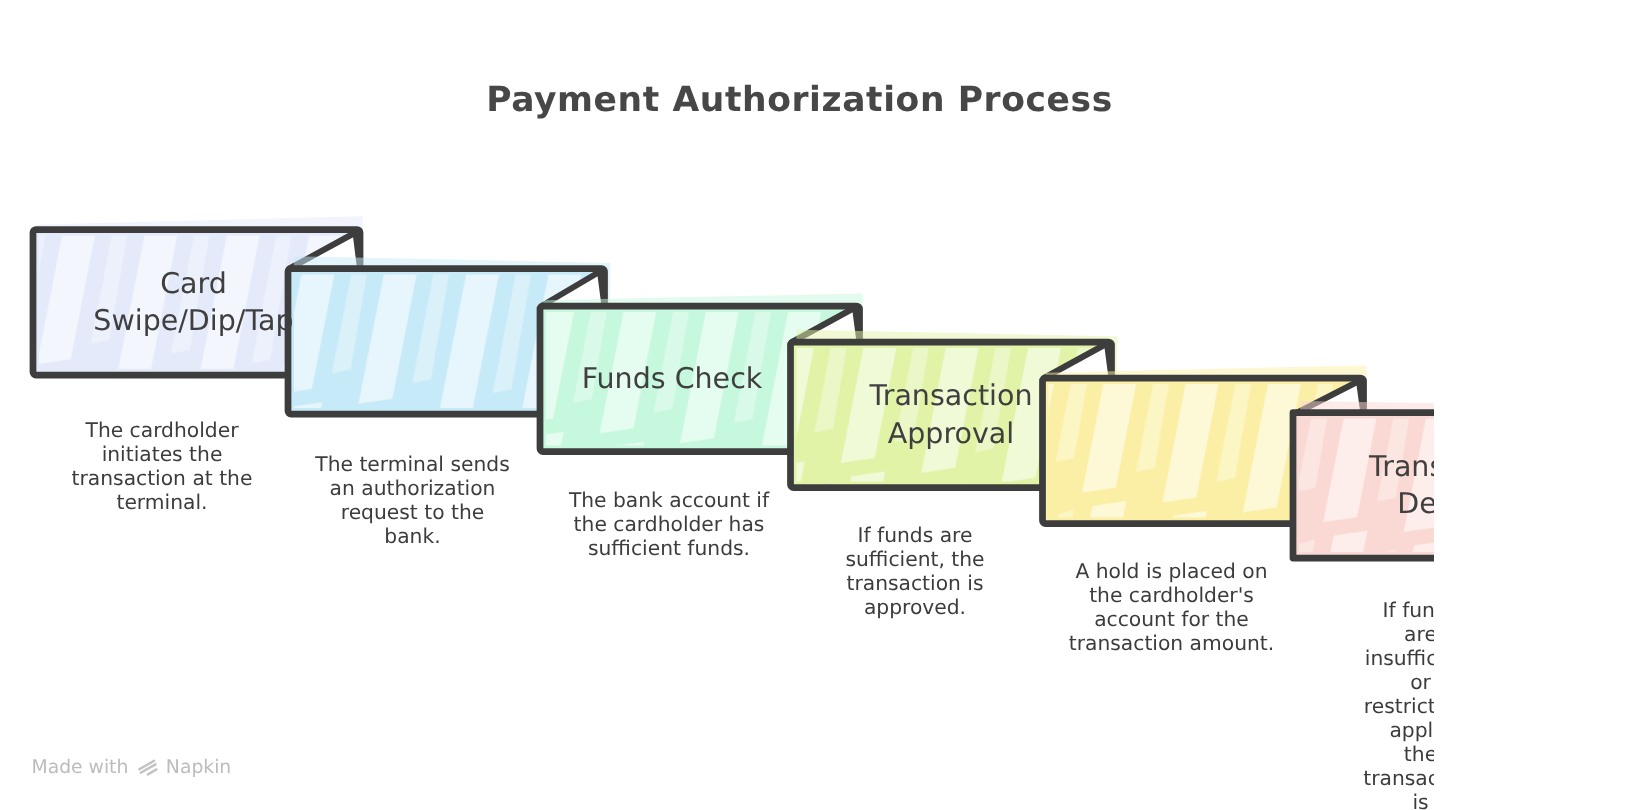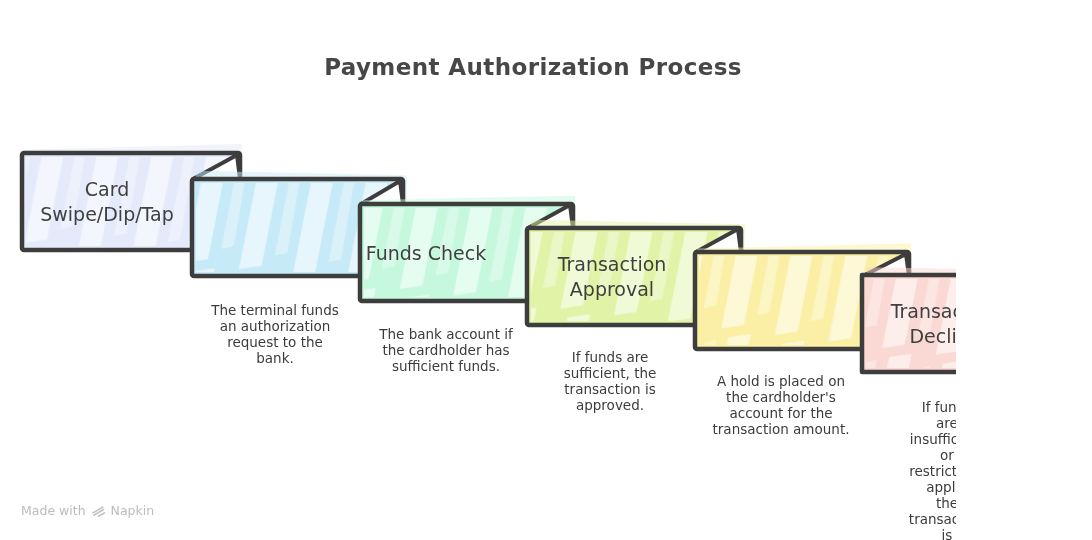--- a/index.html
+++ b/index.html
@@ -25,20 +25,21 @@
   .step-label{
     position:absolute;
     transform:translate(-50%,-50%);
     z-index:2;
     text-align:center;
     white-space:pre-line;
     font-size:19px;
     font-weight:500;
     line-height:1.3;
     color:#3f3f3f;
+    margin-left:22px;
   }
   .step-desc{
     position:absolute;
     transform:translateX(-50%);
     z-index:2;
     text-align:center;
     white-space:pre-line;
     font-size:13.5px;
     line-height:16px;
     color:#3c3c3c;
@@ -120,21 +121,25 @@
   </svg>
 
   <div class="step-label" style="left:107px;top:202px">Card
 Swipe/Dip/Tap</div>
   <div class="step-label" style="left:426px;top:253px">Funds Check</div>
   <div class="step-label" style="left:612px;top:277px">Transaction
 Approval</div>
   <div class="step-label" style="left:945px;top:324px">Transaction
 Decline</div>
 
-  <div class="step-desc" style="left:275px;top:302px">The terminal funds
+  <div class="step-desc" style="left:108px;top:279px">The cardholder
+initiates the
+transaction at the
+terminal.</div>
+  <div class="step-desc" style="left:275px;top:302px">The terminal sends
 an authorization
 request to the
 bank.</div>
   <div class="step-desc" style="left:446px;top:326px">The bank account if
 the cardholder has
 sufficient funds.</div>
   <div class="step-desc" style="left:610px;top:349px">If funds are
 sufficient, the
 transaction is
 approved.</div>

